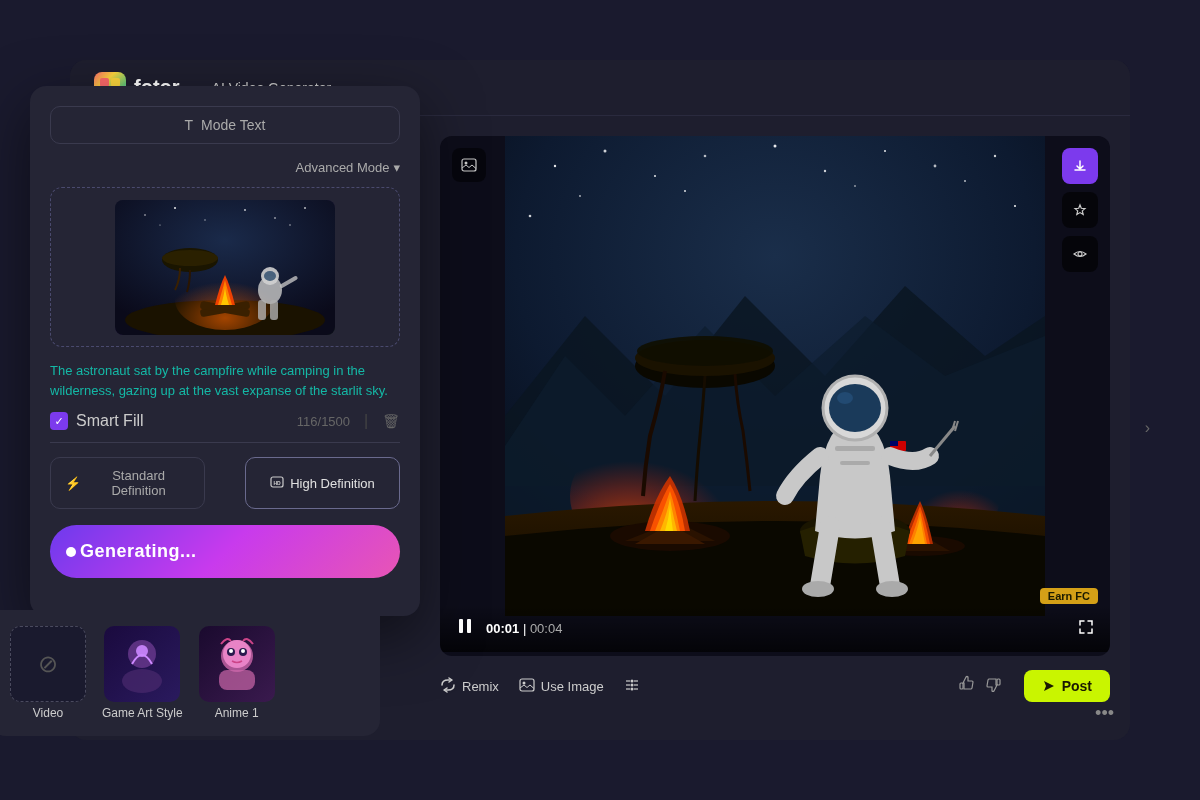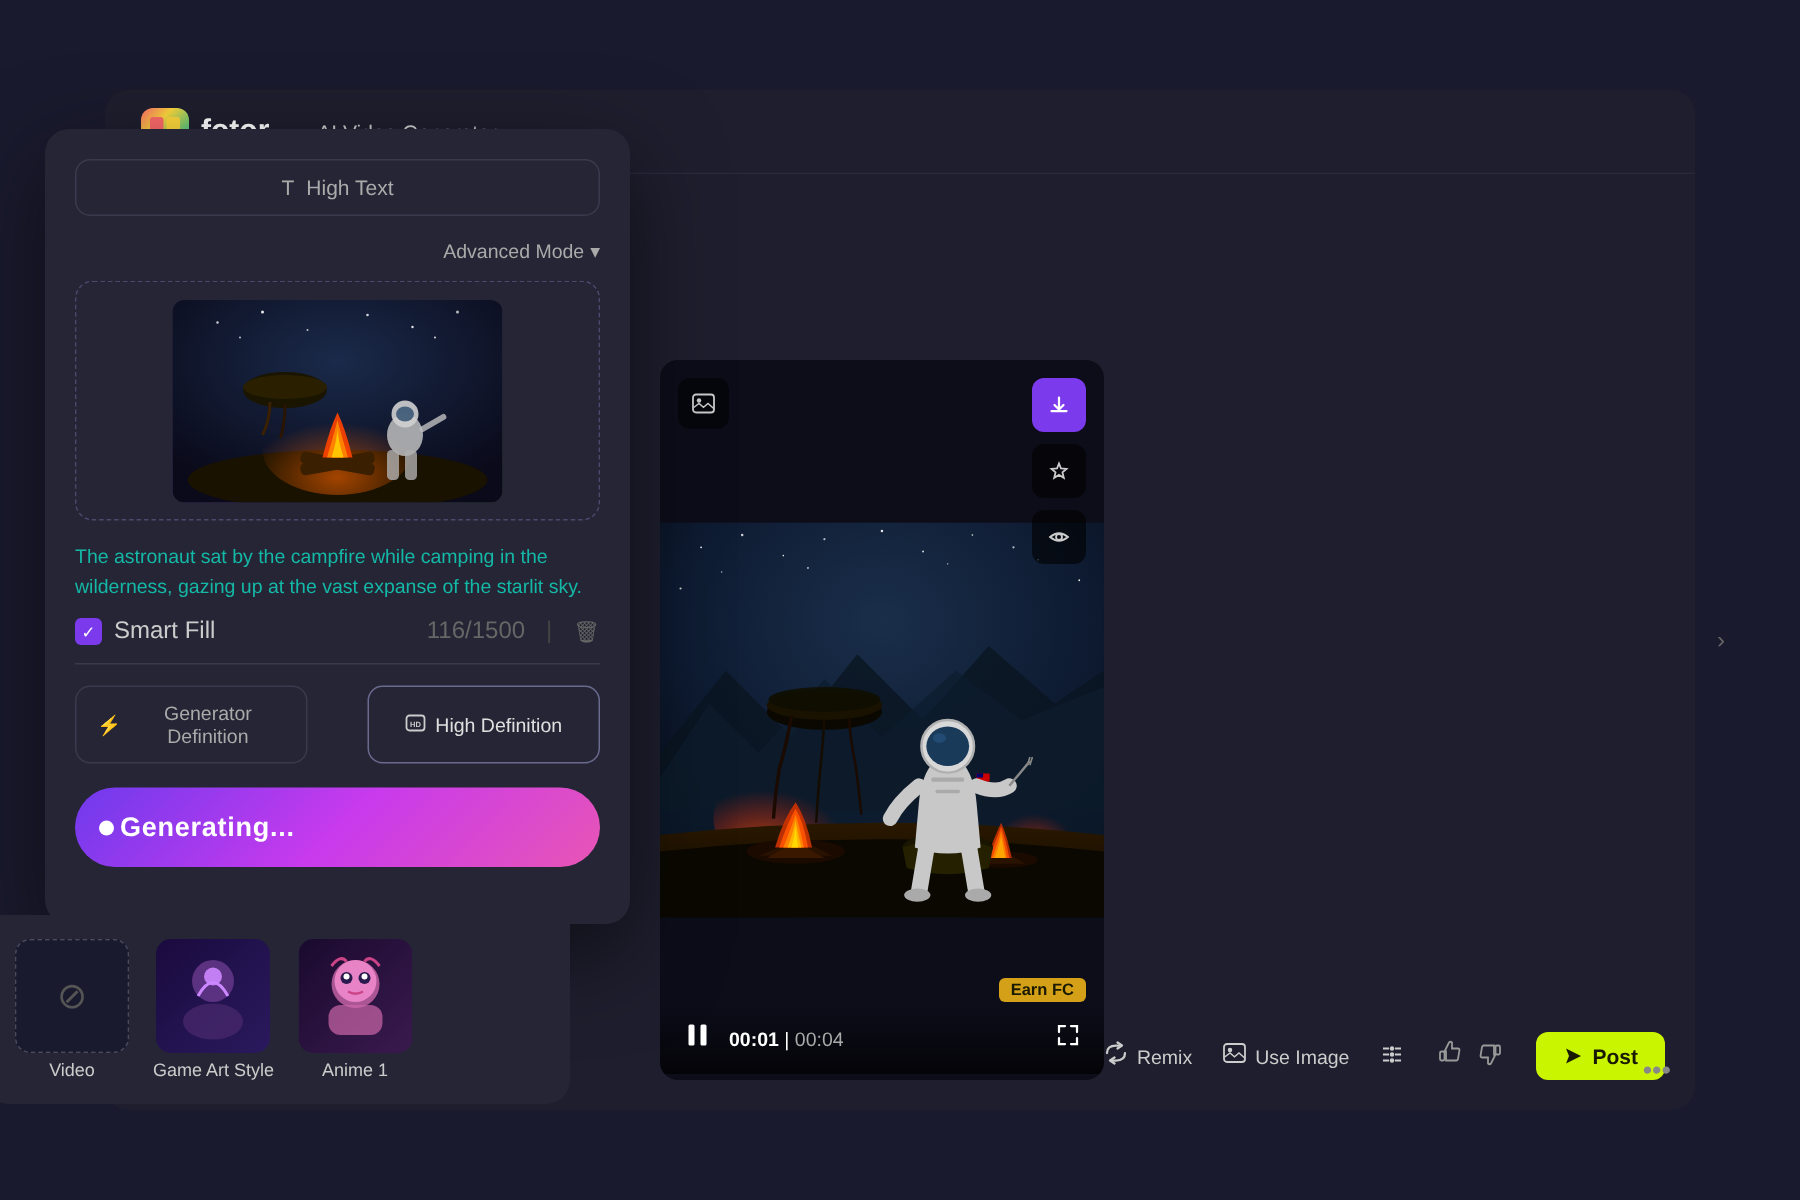--- a/index.html
+++ b/index.html
@@ -200,21 +200,21 @@
     }
 
     .smart-fill-label {
       color: #cccccc;
       font-size: 16px;
       flex: 1;
     }
 
     .char-count {
       color: #666;
-      font-size: 16px;
+      font-size: 13px;
     }
 
     .separator {
       color: #444;
       margin: 0 6px;
     }
 
     .trash-icon {
       color: #666;
       font-size: 14px;
@@ -285,21 +285,21 @@
       background: white;
       border-radius: 50%;
     }
 
     
     .right-panel {
       margin-left: 320px;
       flex: 1;
       padding: 20px 20px 20px 50px;
       display: flex;
-      align-items: flex-end;
+      flex-direction: column;
     }
 
     
     .video-container {
       position: relative;
       width: 100%;
       border-radius: 12px;
       overflow: hidden;
       background: #0d0d1a;
       flex: 1;
@@ -561,21 +561,21 @@
     </div>
   </div>
 
   <div class="main-content">
 
     <div class="left-panel">
 
       <div class="tab-group">
         <button class="tab-btn inactive">
           <span class="tab-icon">T</span>
-          <span>High Text</span>
+          <span>Mode Text</span>
         </button>
       </div>
 
       <div class="advanced-mode">
         <span>Advanced Mode</span>
         <span>▾</span>
       </div>
 
       <div class="image-area">
         <div class="image-preview">
@@ -641,21 +641,21 @@
         <span class="char-count">116/1500</span>
         <span class="separator">|</span>
         <span class="trash-icon">🗑</span>
       </div>
 
       <div class="divider"></div>
 
       <div class="quality-group">
         <button class="quality-btn standard">
           <span>⚡</span>
-          <span>Generator Definition</span>
+          <span>Standard Definition</span>
         </button>
         <button class="quality-btn hd">
           <span>
             <svg width="14" height="14" viewBox="0 0 14 14" fill="none">
               <rect x="1" y="2" width="12" height="10" rx="2" stroke="#ccc" stroke-width="1.2"></rect>
               <text x="7" y="9.5" font-size="5" fill="#ccc" text-anchor="middle" font-weight="bold">HD</text>
             </svg>
           </span>
           <span>High Definition</span>
         </button>

